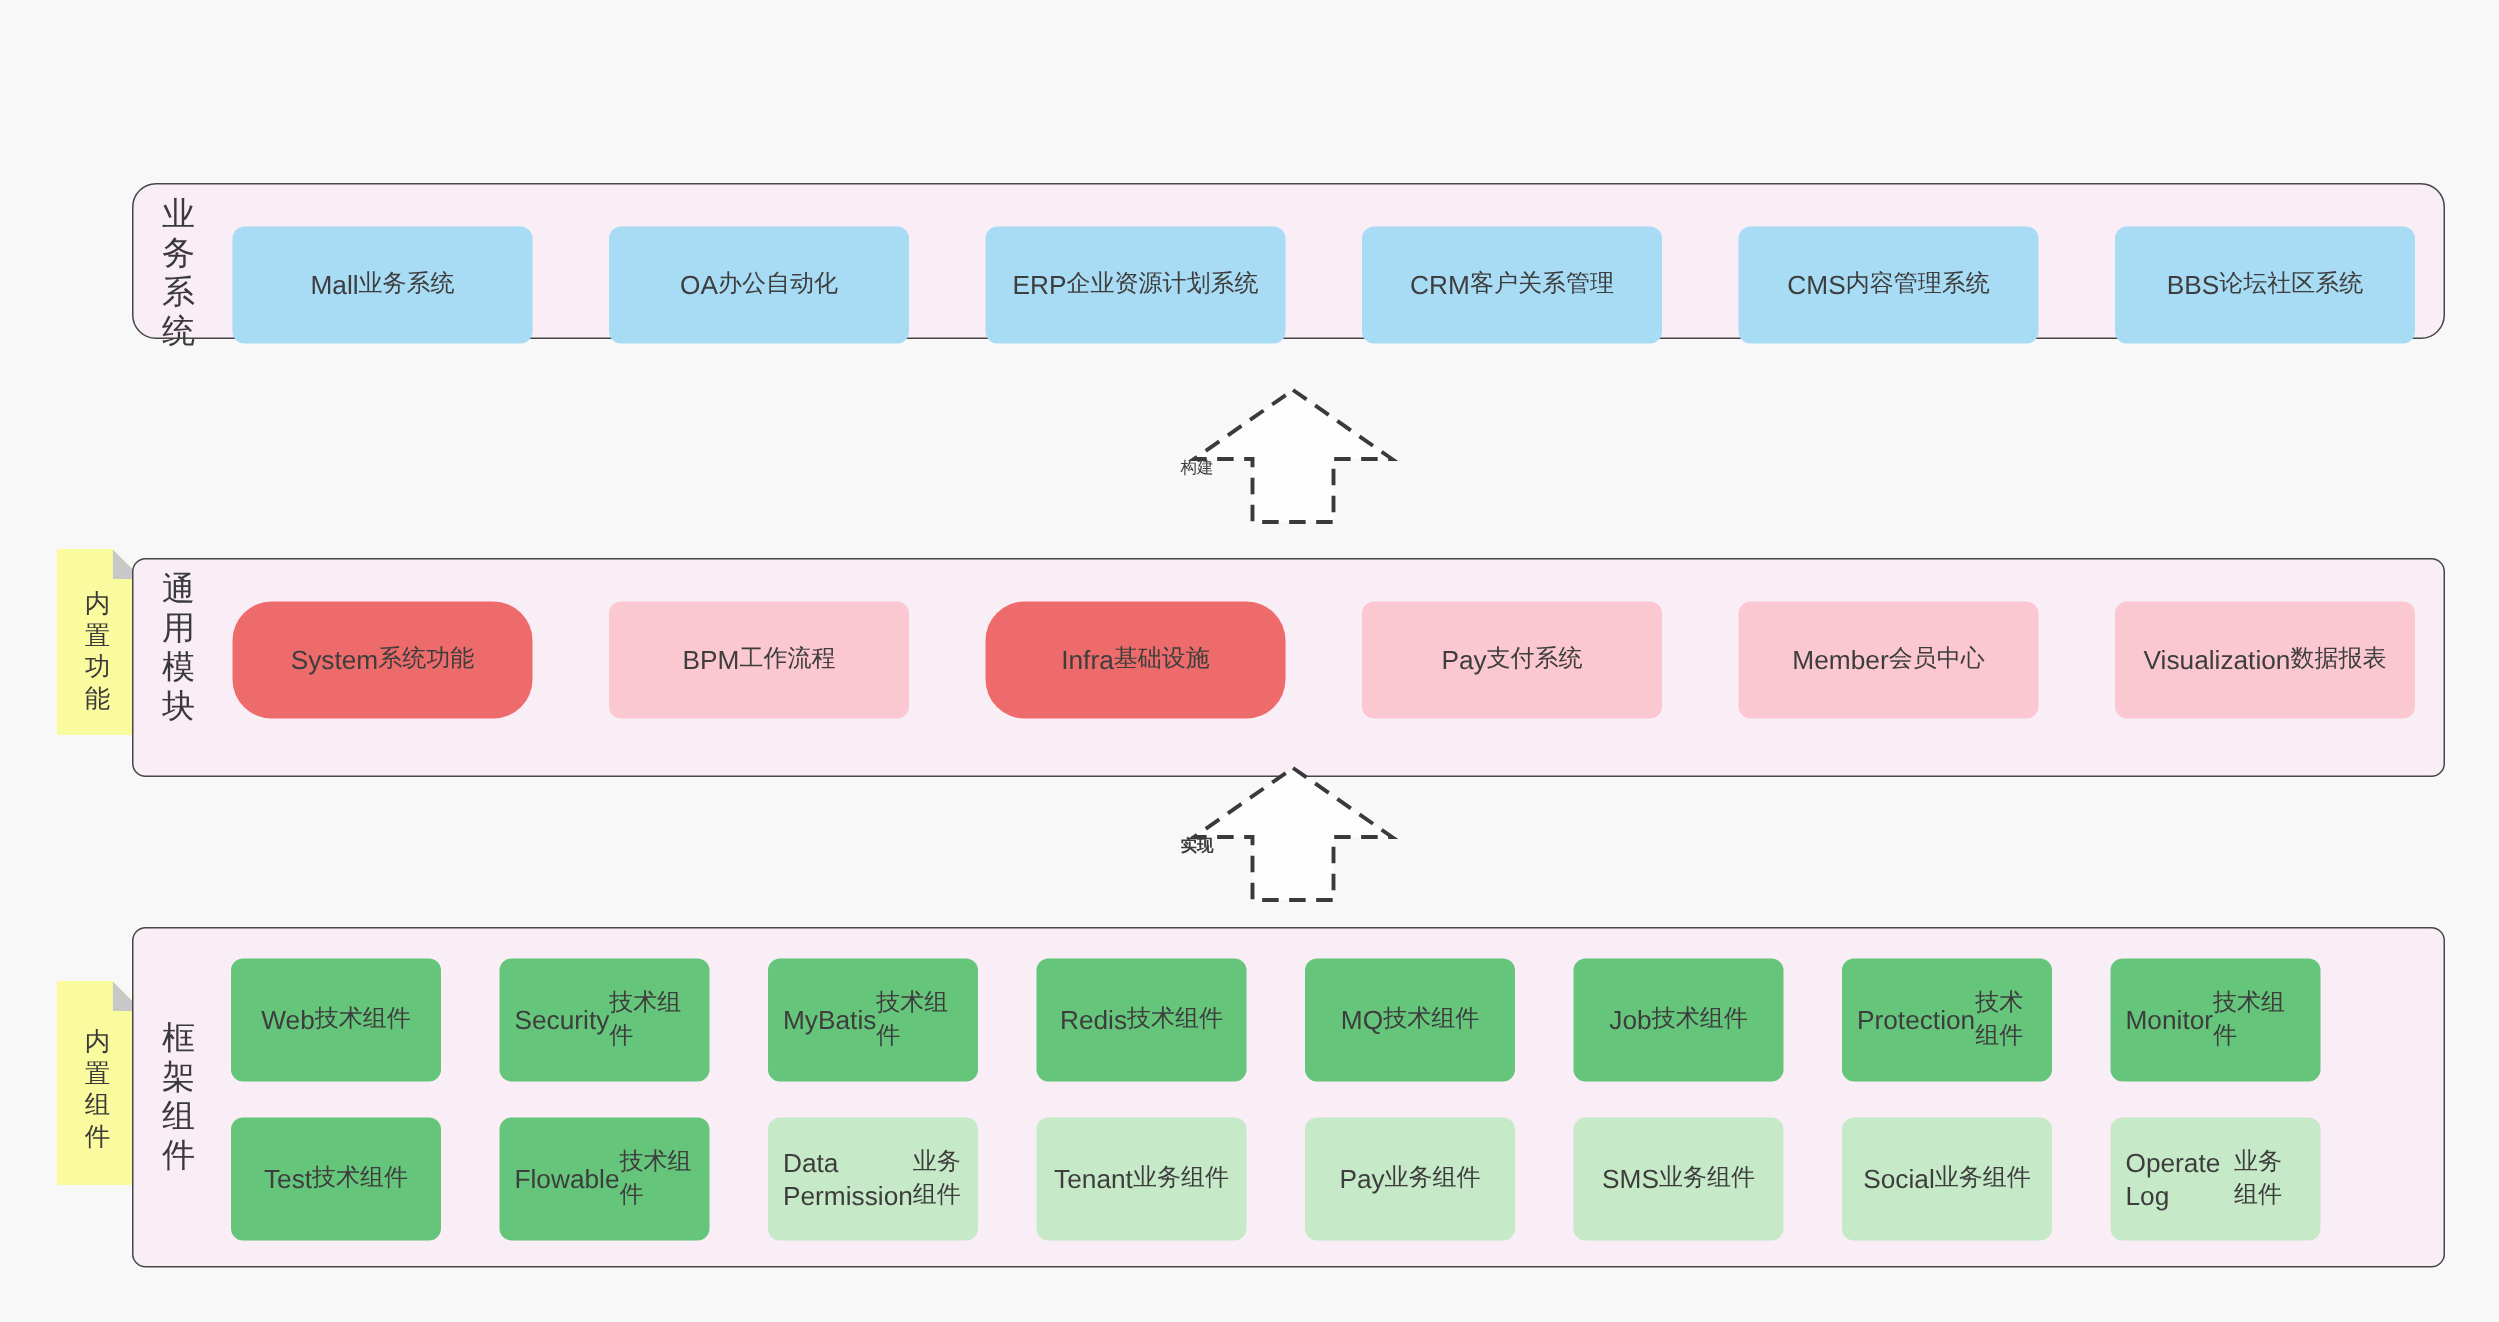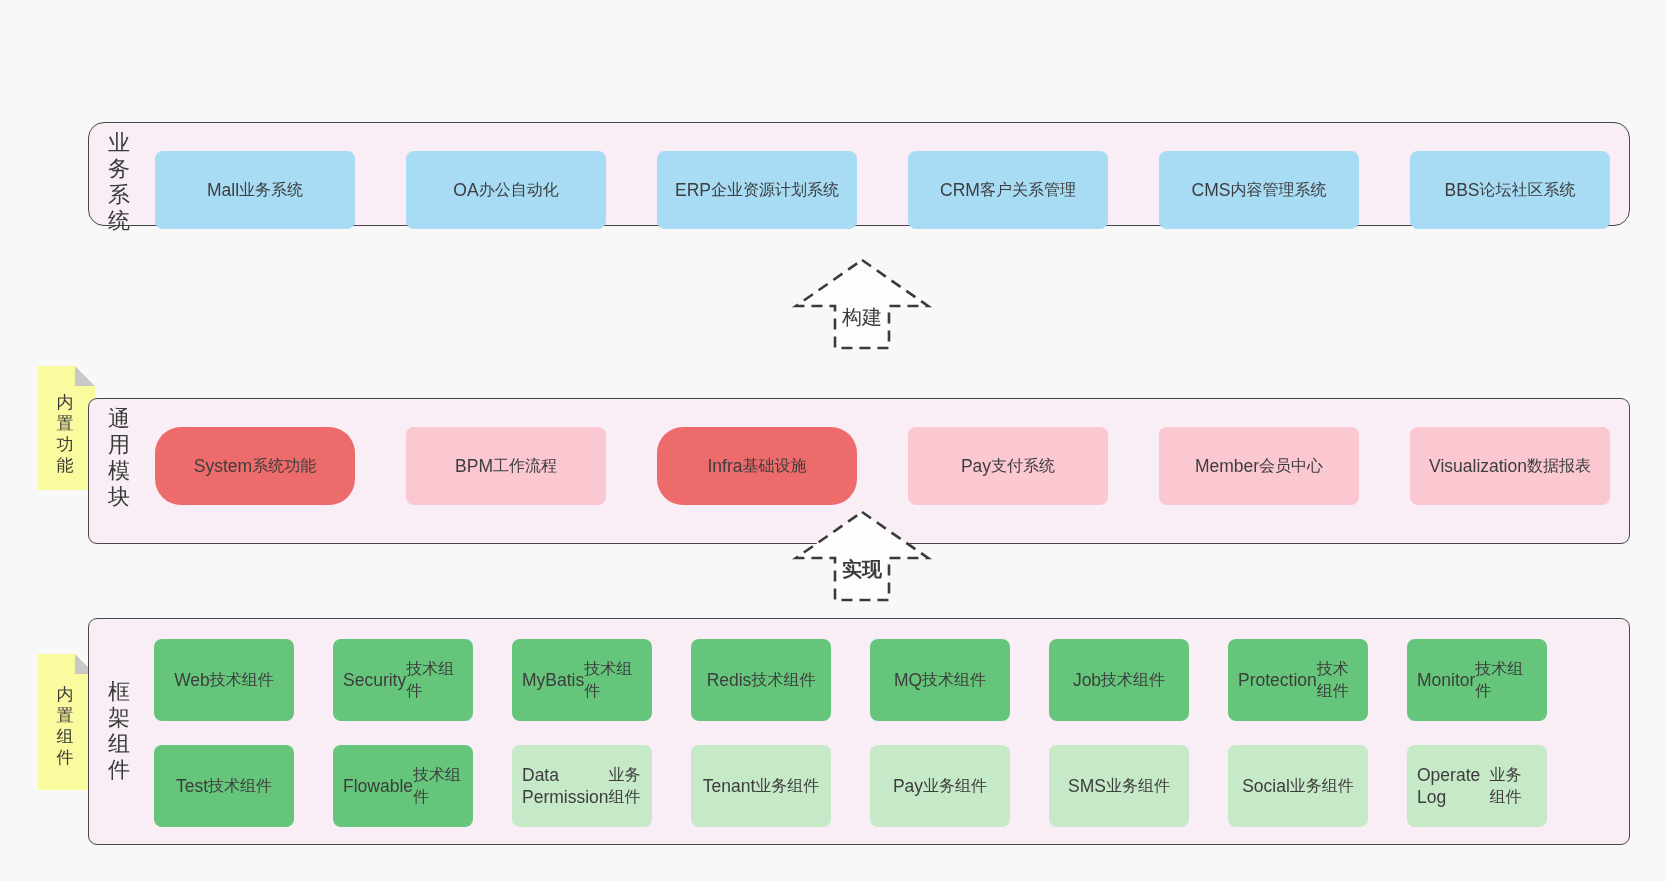--- a/index.html
+++ b/index.html
@@ -9,21 +9,21 @@
     font-family:"Liberation Sans", sans-serif;
     color:#3d3d3d;
   }
   .layer{
     position:absolute;left:88px;width:1542px;
     background:#f9edf6;
     border:1.6px solid #474747;border-radius:9px;
     box-sizing:border-box;z-index:1;
   }
   #layer-business{top:122px;height:104px;border-radius:16px;}
-  #layer-modules{top:372px;height:146px;margin-top:26px;}
+  #layer-modules{top:372px;height:146px;}
   #layer-components{top:618px;height:227px;}
 
   .vlabel{
     position:absolute;left:17px;width:26px;
     font-size:22px;line-height:26px;letter-spacing:0;
     text-align:center;word-break:break-all;color:#3a3a3a;
   }
   #layer-business .vlabel, #layer-modules .vlabel{top:7px;}
   #layer-components .vlabel{top:60px;}
 
@@ -67,21 +67,21 @@
   }
   #sticky-functions .stext{margin-top:26px;}
   #sticky-components .stext{margin-top:30px;}
 
   .arrow{position:absolute;width:150px;height:92px;z-index:1;}
   #arrow-build{left:787px;top:258px;}
   #arrow-implement{left:787px;top:510px;font-weight:bold;}
   .arrow svg{display:block;width:150px;height:92px;}
   .arrow .alabel{
     position:absolute;top:46px;left:0;width:100%;
-    text-align:center;font-size:20px;color:#3c3c3c;
+    font-size:11px;color:#3c3c3c;
   }
 </style>
 </head>
 <body>
 
 <div class="sticky" id="sticky-functions">
   <div class="fold"></div>
   <div class="stext">内置功能</div>
 </div>
 <div class="sticky" id="sticky-components">

